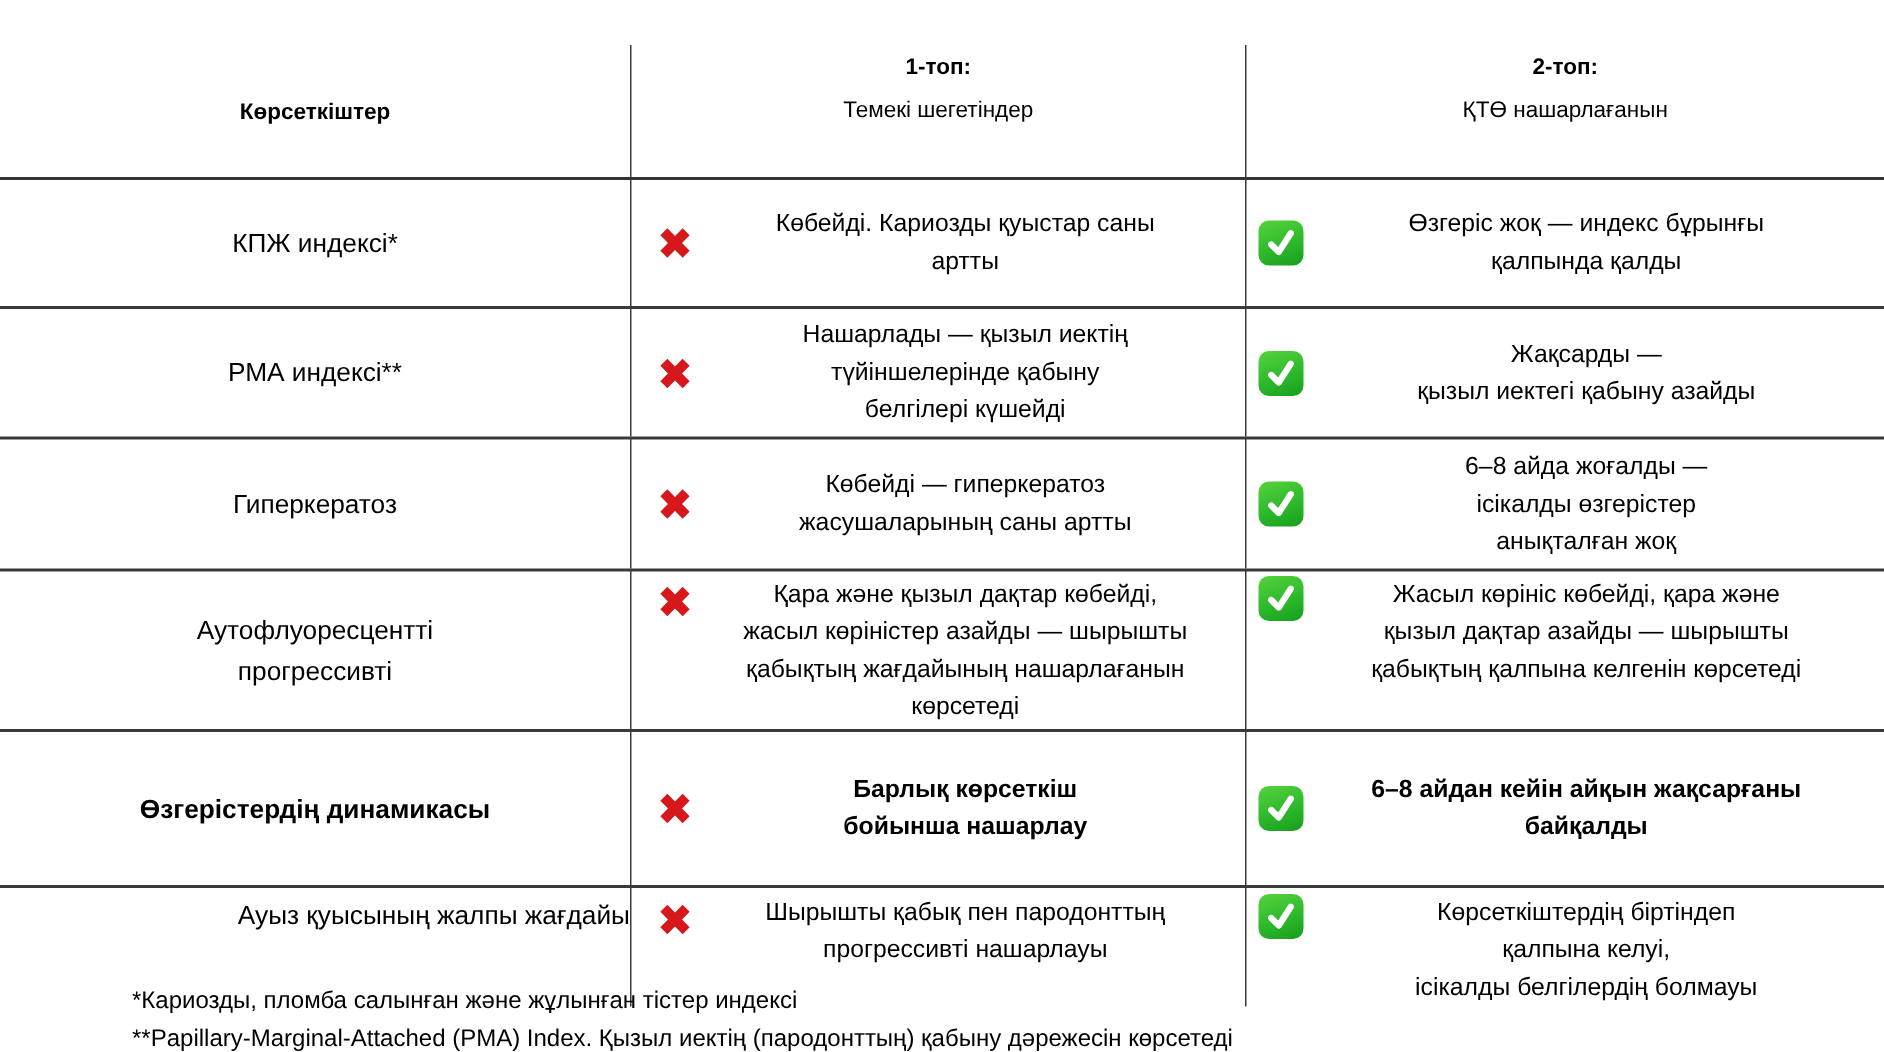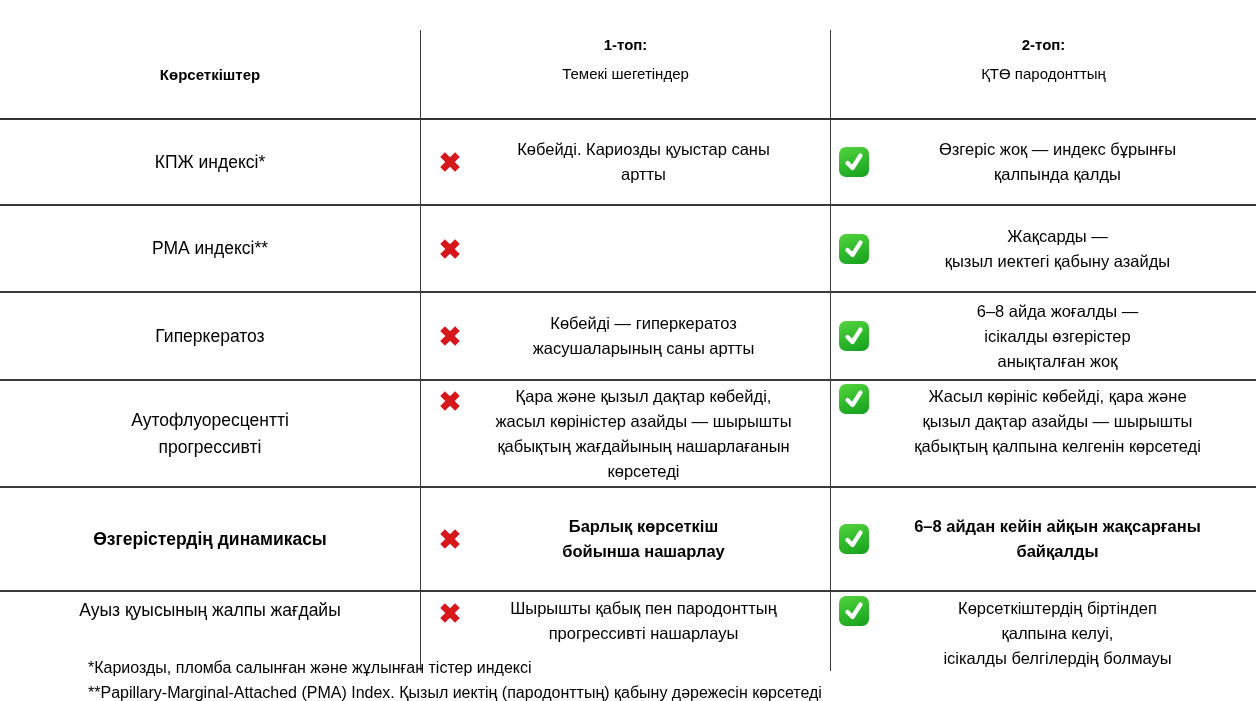--- a/index.html
+++ b/index.html
@@ -34,21 +34,21 @@
   .icon { flex:0 0 auto; display:flex; align-items:center; justify-content:center; }
   .c2 .icon { margin-left:12px; }
   .c3 .icon { margin-left:8px; }
   .check-box {
     width:30px; height:30px; border-radius:7px;
     background:linear-gradient(160deg,#56d33c 0%, #2eb92c 55%, #169e1d 100%);
     display:flex; align-items:center; justify-content:center;
   }
   
   .top23 .c2, .top23 .c3 { align-items:flex-start; padding-top:3px; }
-  .topall .cell { align-items:flex-start; padding-top:4px; }
+  .topall .cell { align-items:flex-start; padding-top:4px;justify-content:flex-end; }
   .topall .c1 { padding-top:5px; }
 
   .footnotes { padding:3px 0 0 88px; font-size:16px; line-height:25px; }
   .fnote { white-space:pre-line; }
 </style>
 </head>
 <body>
 
 <div class="table">
 
@@ -56,21 +56,21 @@
     <div class="cell c1 hcell">
       <span class="hline1">Көрсеткіштер</span>
 
     </div>
     <div class="cell c2 hcell">
       <span class="hline1">1-топ:</span>
       <span class="hline2">Темекі шегетіндер</span>
     </div>
     <div class="cell c3 hcell">
       <span class="hline1">2-топ:</span>
-      <span class="hline2">ҚТӨ пародонттың</span>
+      <span class="hline2">ҚТӨ нашарлағанын</span>
     </div>
   </div>
 
   <div class="trow r1">
     <div class="cell c1">
       <span class="ind">КПЖ индексі*</span>
     </div>
     <div class="cell c2">
       <span class="icon">
           <svg width="34" height="34" viewBox="0 0 40 40">
@@ -96,20 +96,23 @@
   <div class="trow r2">
     <div class="cell c1">
       <span class="ind">РМА индексі**</span>
     </div>
     <div class="cell c2">
       <span class="icon">
           <svg width="34" height="34" viewBox="0 0 40 40">
             <path d="M8.5 14 L14 8.5 L20 14.5 L26 8.5 L31.5 14 L25.5 20 L31.5 26 L26 31.5 L20 25.5 L14 31.5 L8.5 26 L14.5 20 Z" fill="#d6171c"></path>
           </svg>
         </span>
+      <span class="txt">Нашарлады — қызыл иектің
+түйіншелерінде қабыну
+белгілері күшейді</span>
     </div>
     <div class="cell c3">
       <span class="icon">
           <span class="check-box">
             <svg width="20" height="20" viewBox="0 0 20 20">
               <polyline points="3.5,11 8.5,16 16.5,3.5" fill="none" stroke="#ffffff" stroke-width="4.2" stroke-linecap="round" stroke-linejoin="round"></polyline>
             </svg>
           </span>
         </span>
       <span class="txt">Жақсарды —

